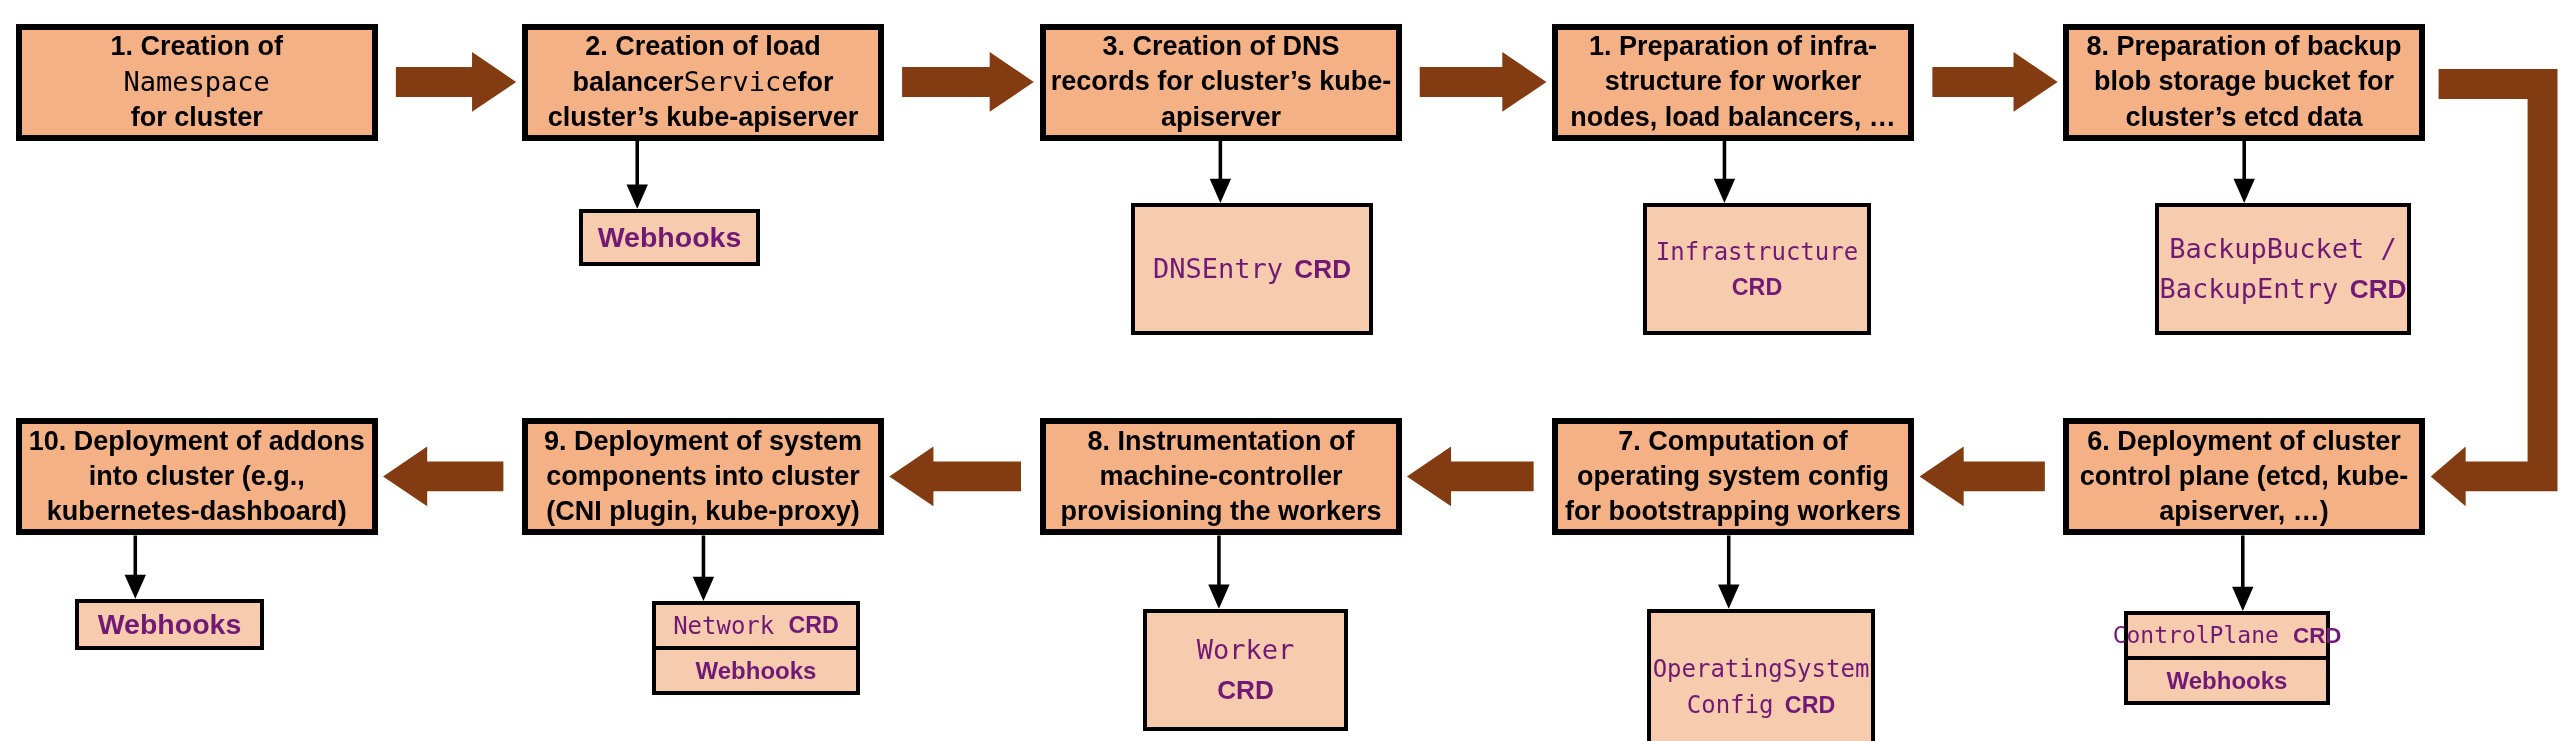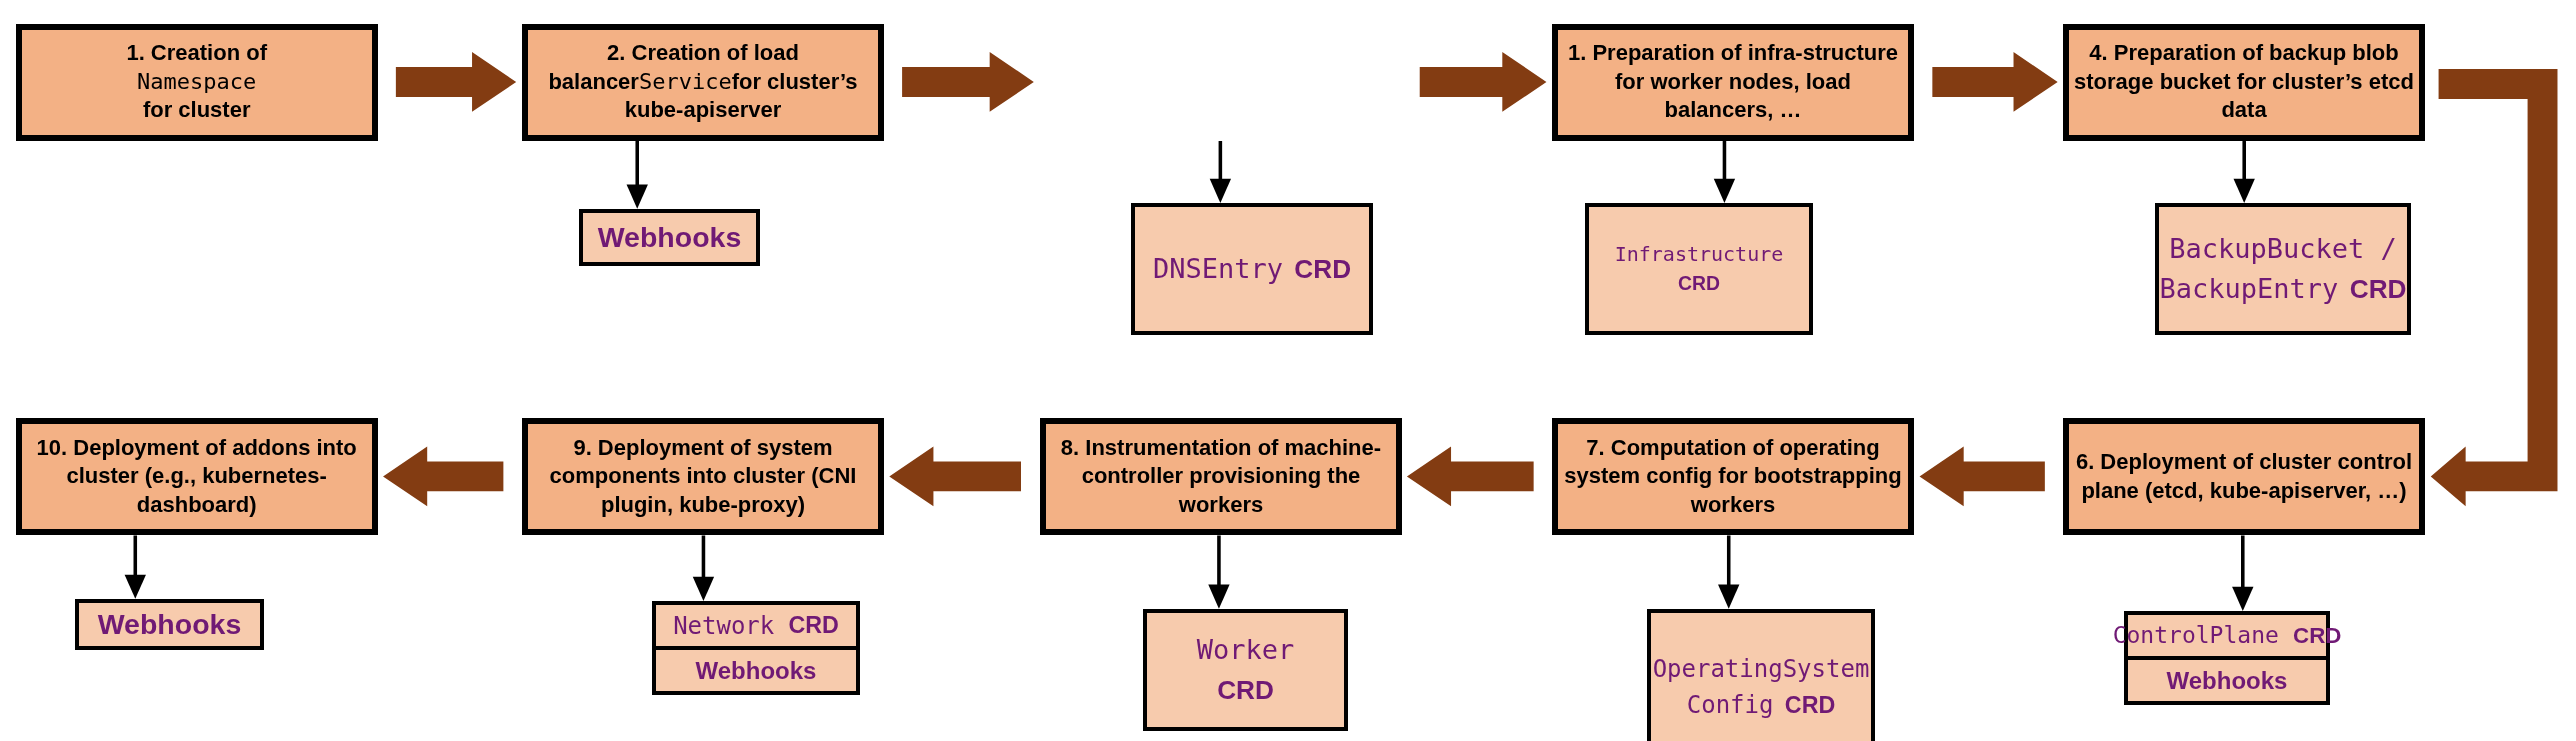--- a/index.html
+++ b/index.html
@@ -21,21 +21,21 @@
 
   
   .step{
     position:absolute;
     width:362px;height:117px;
     box-sizing:border-box;
     background:var(--box-fill);
     border:6.4px solid var(--border);
     display:flex;align-items:center;justify-content:center;
     text-align:center;
-    font-weight:bold;font-size:22px;line-height:1.3;
+    font-weight:bold;font-size:27px;line-height:1.3;
     color:#000;
     padding:1.4px 4.3px;
   }
   #step-1{left:15.7px;top:23.5px}
   #step-2{left:522px;top:23.5px}
   #step-3{left:1040px;top:23.5px}
   #step-4{left:1552px;top:23.5px}
   #step-5{left:2063px;top:23.5px}
   #step-6{left:2063px;top:418px}
   #step-7{left:1552px;top:418px}
@@ -77,21 +77,21 @@
   .artifact.stacked{padding:0;}
   .art-row{
     flex:1;width:100%;
     display:flex;align-items:center;justify-content:center;gap:14.2px;
     box-sizing:border-box;
   }
   .art-row + .art-row{border-top:4.3px solid var(--border);}
 
   #art-2 {left:547px; top:209px; width:181px; height:57px;}
   #art-3 {left:1099px;top:203px; width:242px; height:132px;}
-  #art-4 {left:1553px;top:203px; width:228px; height:132px; font-size:20px;}
+  #art-4 {left:1611px;top:203px; width:228px; height:132px; font-size:24px;}
   #art-5 {left:2123px;top:203px; width:256px; height:132px;}
   #art-6 {left:2092px;top:611px; width:206px; height:94px; font-size:23px;}
   #art-7 {left:1615px;top:609px; width:228px; height:156px; font-size:24px;}
   #art-8 {left:1111px;top:609px; width:205px; height:122px;}
   #art-9 {left:620px; top:601px; width:208px; height:94px; font-size:24px;}
   #art-10{left:43px;  top:599px; width:189px; height:51px;}
   #art-6 .webhooks-label,#art-9 .webhooks-label{font-size:24px;}
 </style>
 </head>
 <body>
@@ -155,25 +155,28 @@
   <div class="step" id="step-1">
     <span class="t">
         <span>1. Creation of</span>
         <span class="code">Namespace</span>
         <span>for cluster</span>
       </span>
   </div>
   <div class="step" id="step-2">
     <span class="t"><span>2. Creation of load balancer</span><span class="code">Service</span><span>for cluster’s kube-apiserver</span></span>
   </div>
+  <div class="step" id="step-3">
+    <span class="t"><span>3. Creation of DNS records for cluster’s kube-apiserver</span></span>
+  </div>
   <div class="step" id="step-4">
     <span class="t"><span>1. Preparation of infra-structure for worker nodes, load balancers, …</span></span>
   </div>
   <div class="step" id="step-5">
-    <span class="t"><span>4. Preparation of backup blob storage bucket for cluster’s etcd data</span></span>
+    <span class="t"><span>8. Preparation of backup blob storage bucket for cluster’s etcd data</span></span>
   </div>
 
   <div class="step" id="step-6">
     <span class="t"><span>6. Deployment of cluster control plane (etcd, kube-apiserver, …)</span></span>
   </div>
   <div class="step" id="step-7">
     <span class="t"><span>7. Computation of operating system config for bootstrapping workers</span></span>
   </div>
   <div class="step" id="step-8">
     <span class="t"><span>8. Instrumentation of machine-controller provisioning the workers</span></span>

